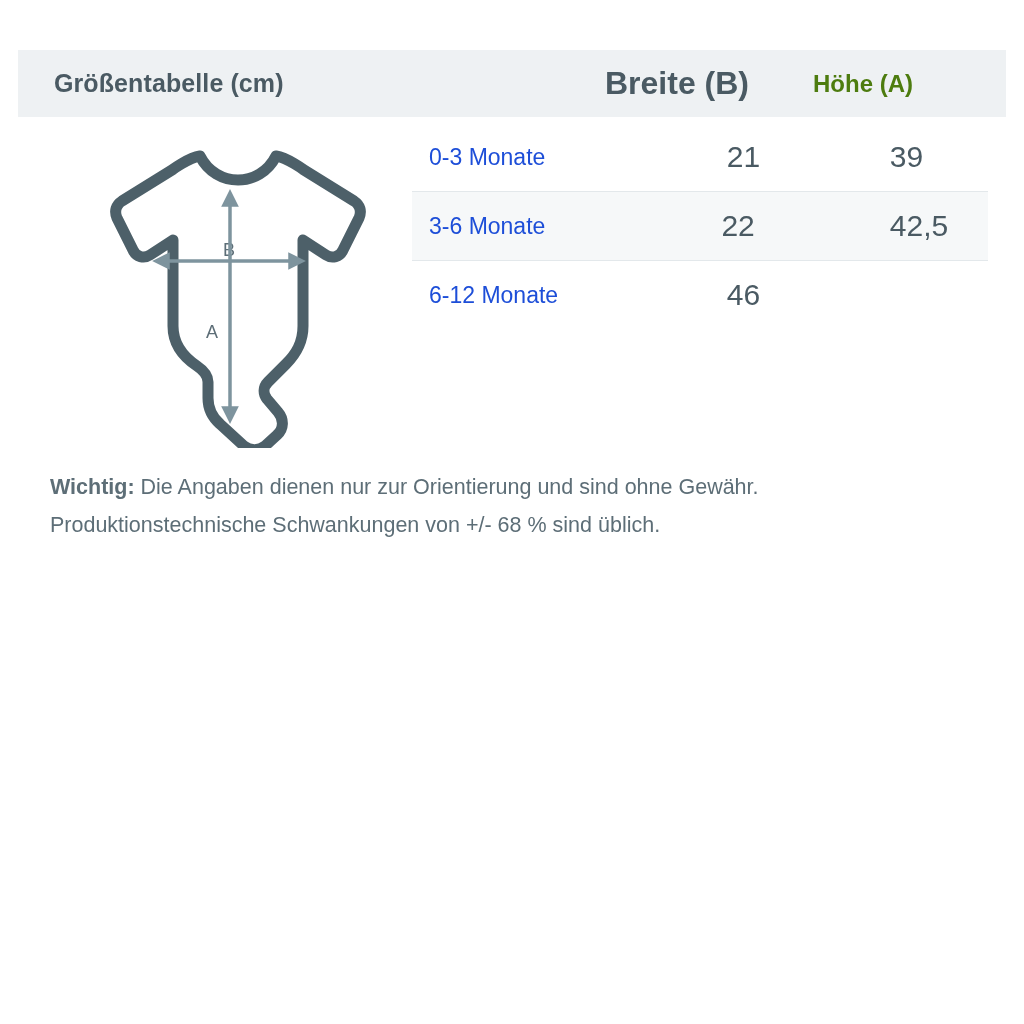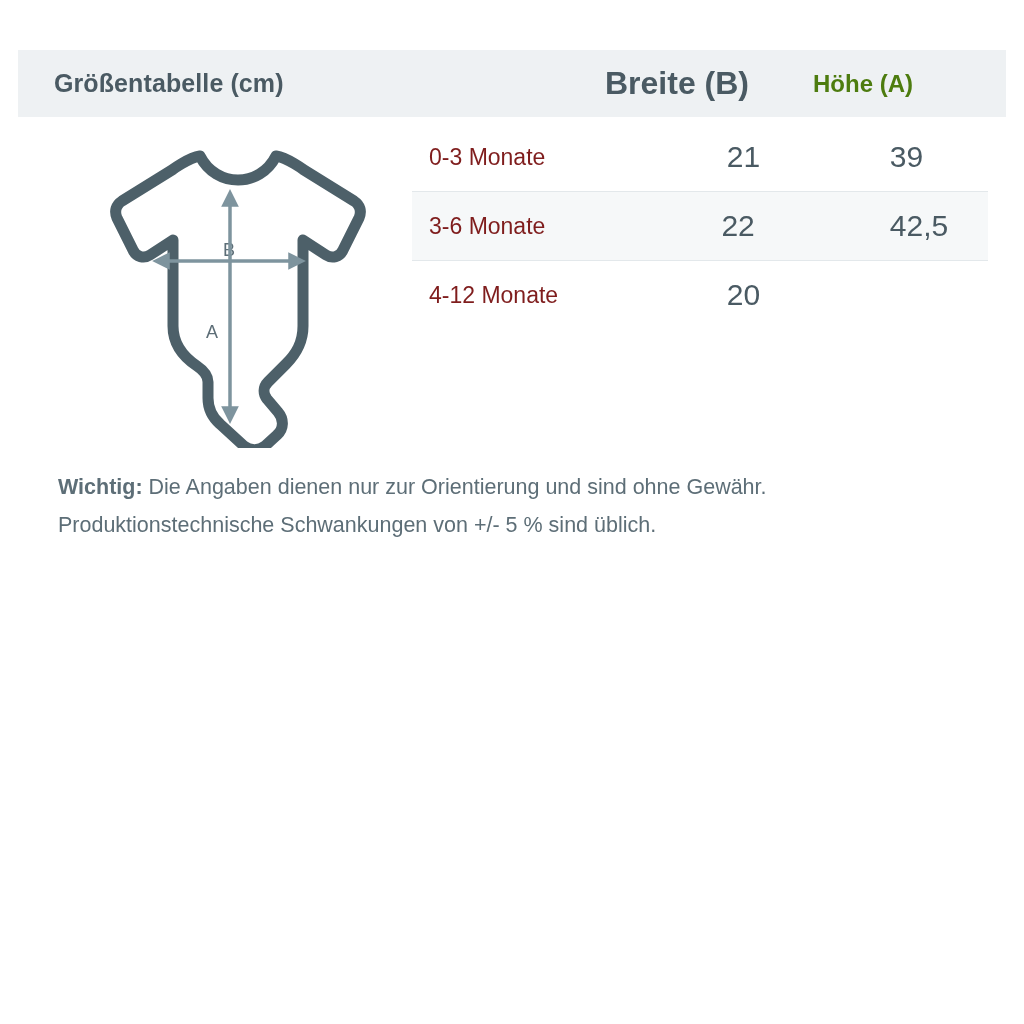--- a/index.html
+++ b/index.html
@@ -79,42 +79,42 @@
     gap: 43px;
   }
   .row:last-child {
     border-bottom: none;
   }
   .cell-label {
     width: 250px;
     padding-left: 17px;
     box-sizing: border-box;
     font-size: 23px;
-    color: #7f1d1d;
+    color: #1d4ed8;
   }
   .cell-num {
     width: 163px;
     text-align: center;
     font-size: 30px;
     color: #4a5a63;
   }
 
   
   .illustration {
     position: absolute;
     left: 60px;
     top: 110px;
     width: 330px;
     height: 310px;
   }
 
   
   .note {
     position: absolute;
-    left: 58px;
+    left: 50px;
     top: 440px;
     width: 930px;
     font-size: 21.5px;
     line-height: 38px;
     color: #5d6e77;
   }
 </style>
 </head>
 <body>
 
@@ -185,25 +185,25 @@
       <div class="cell-num">39</div>
     </div>
 
     <div class="row alt">
       <div class="cell-label">3-6 Monate</div>
       <div class="cell-num">22</div>
       <div class="cell-num">42,5</div>
     </div>
 
     <div class="row">
-      <div class="cell-label">4-12 Monate</div>
-      <div class="cell-num">20</div>
+      <div class="cell-label">6-12 Monate</div>
+      <div class="cell-num">46</div>
     </div>
 
 
   </div>
 
   <div class="note">
     <span style="font-weight:bold;">Wichtig:</span><span> Die Angaben dienen nur zur Orientierung und sind ohne Gewähr.</span><br>
-    <span>Produktionstechnische Schwankungen von +/- 5 % sind üblich.</span>
+    <span>Produktionstechnische Schwankungen von +/- 68 % sind üblich.</span>
   </div>
 
 </div>
 
 </body></html>

